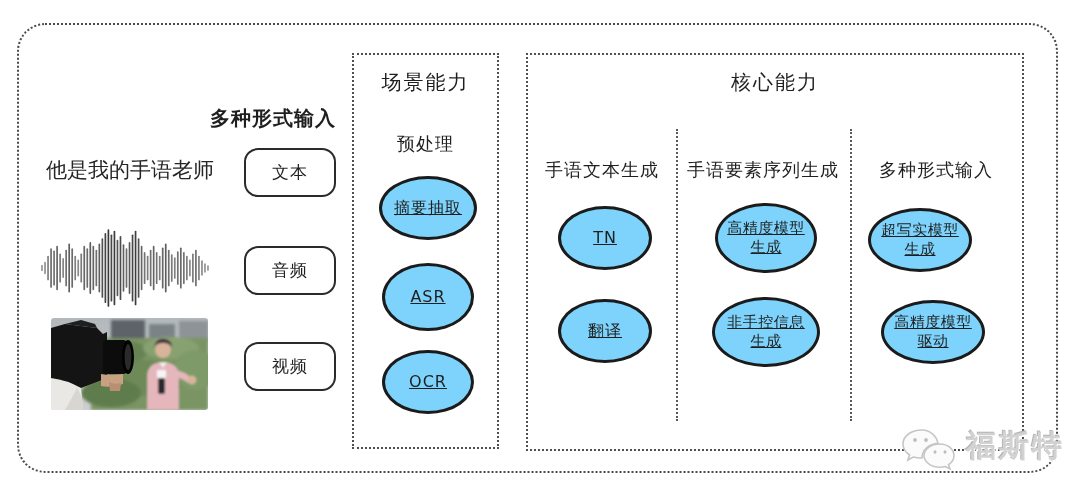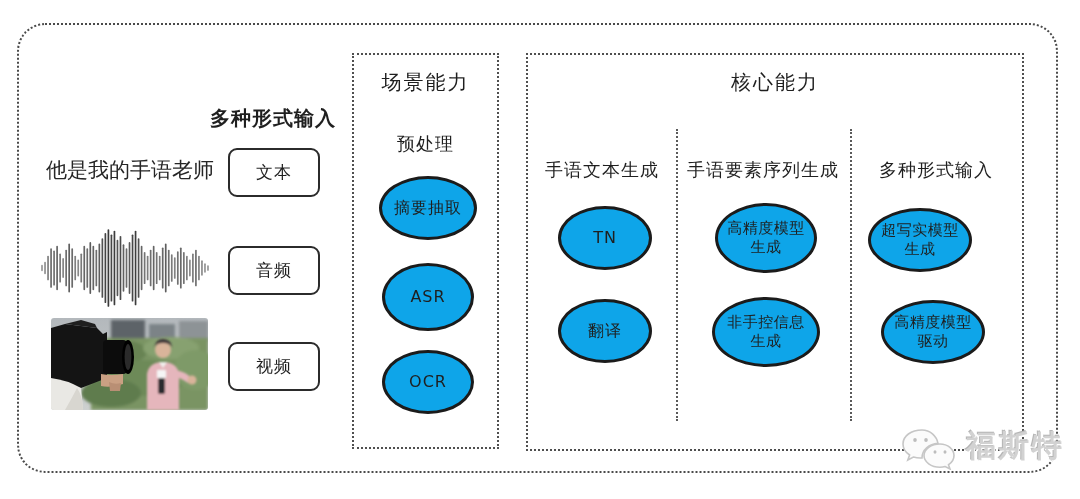--- a/index.html
+++ b/index.html
@@ -15,22 +15,22 @@
   
   .input-label{
     position:absolute;left:210px;top:105px;width:130px;
     font-size:20px;font-weight:bold;letter-spacing:1px;white-space:nowrap;
   }
   .text-sample{
     position:absolute;left:46px;top:156px;width:170px;
     font-size:21px;white-space:nowrap;color:#262626;
   }
   .mode-box{
-    position:absolute;left:228px;width:88px;height:45px;
-    border:2px solid #2b2b2b;border-radius:9px;background:#fff;
+    position:absolute;left:244px;width:88px;height:45px;
+    border:2px solid #2b2b2b;border-radius:14px;background:#fff;
     display:flex;align-items:center;justify-content:center;
     font-size:17px;letter-spacing:1px;
   }
   .mode-text{top:148px;}
   .mode-audio{top:246px;}
   .mode-video{top:342px;}
   .waveform-wrap{position:absolute;left:39px;top:228px;width:172px;height:80px;}
   .video-thumb{
     position:absolute;left:51px;top:318px;width:157px;height:92px;
     border-radius:3px;overflow:hidden;
@@ -41,23 +41,23 @@
   .core-box{left:526px;width:494px;height:394px;}
   .cap-title{
     position:absolute;top:14px;left:0;width:100%;text-align:center;
     font-size:20px;font-weight:normal;letter-spacing:2px;
   }
   .stage-label{
     position:absolute;top:77px;left:0;width:100%;text-align:center;
     font-size:18px;letter-spacing:1px;
   }
   .oval{
-    position:absolute;border:3px solid #1b1b1b;border-radius:50%;background:#0ea5e9;
+    position:absolute;border:3px solid #1b1b1b;border-radius:50%;background:#7dd3fc;
     display:flex;flex-direction:column;align-items:center;justify-content:center;
-    text-align:center;line-height:1.25;
+    text-align:center;line-height:1.25;text-decoration:underline;
   }
   .oval.single{font-size:16px;letter-spacing:1px;}
   .oval.double{font-size:15px;letter-spacing:0.5px;}
   
   .col-divider{position:absolute;top:74px;height:292px;border-left:2px dotted #5a5a5a;}
   .divider-1{left:148px;}
   .divider-2{left:322px;}
   .col-header{
     position:absolute;top:103px;text-align:center;font-size:18px;
     letter-spacing:1px;white-space:nowrap;

